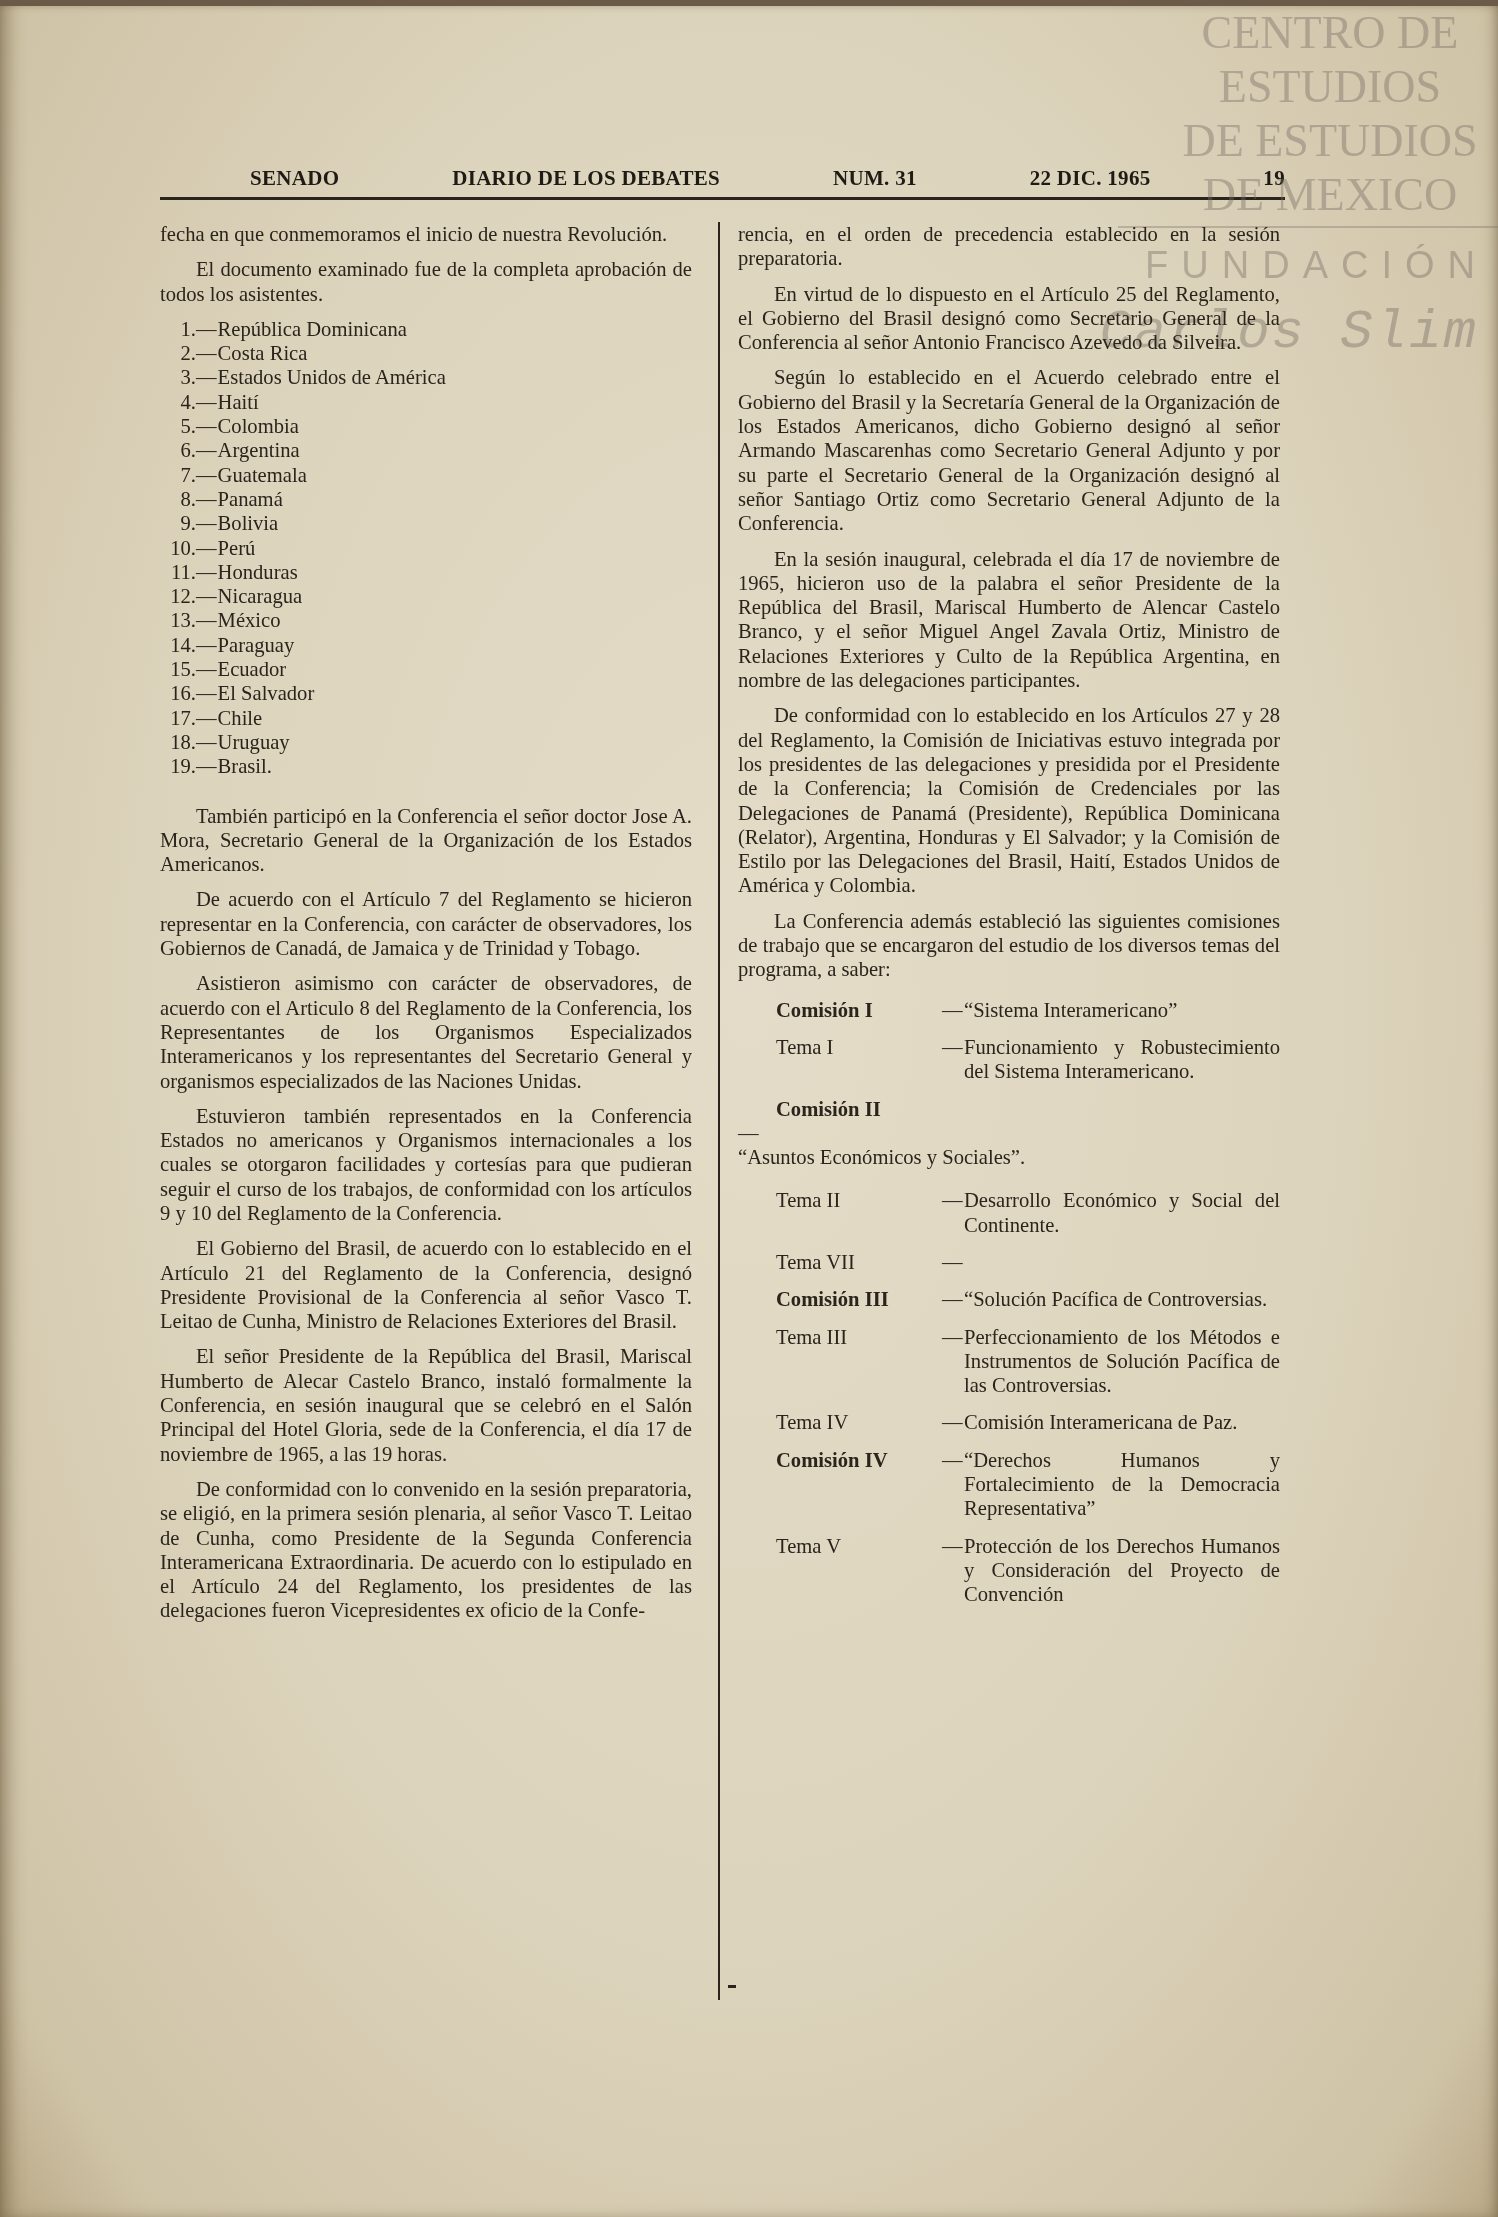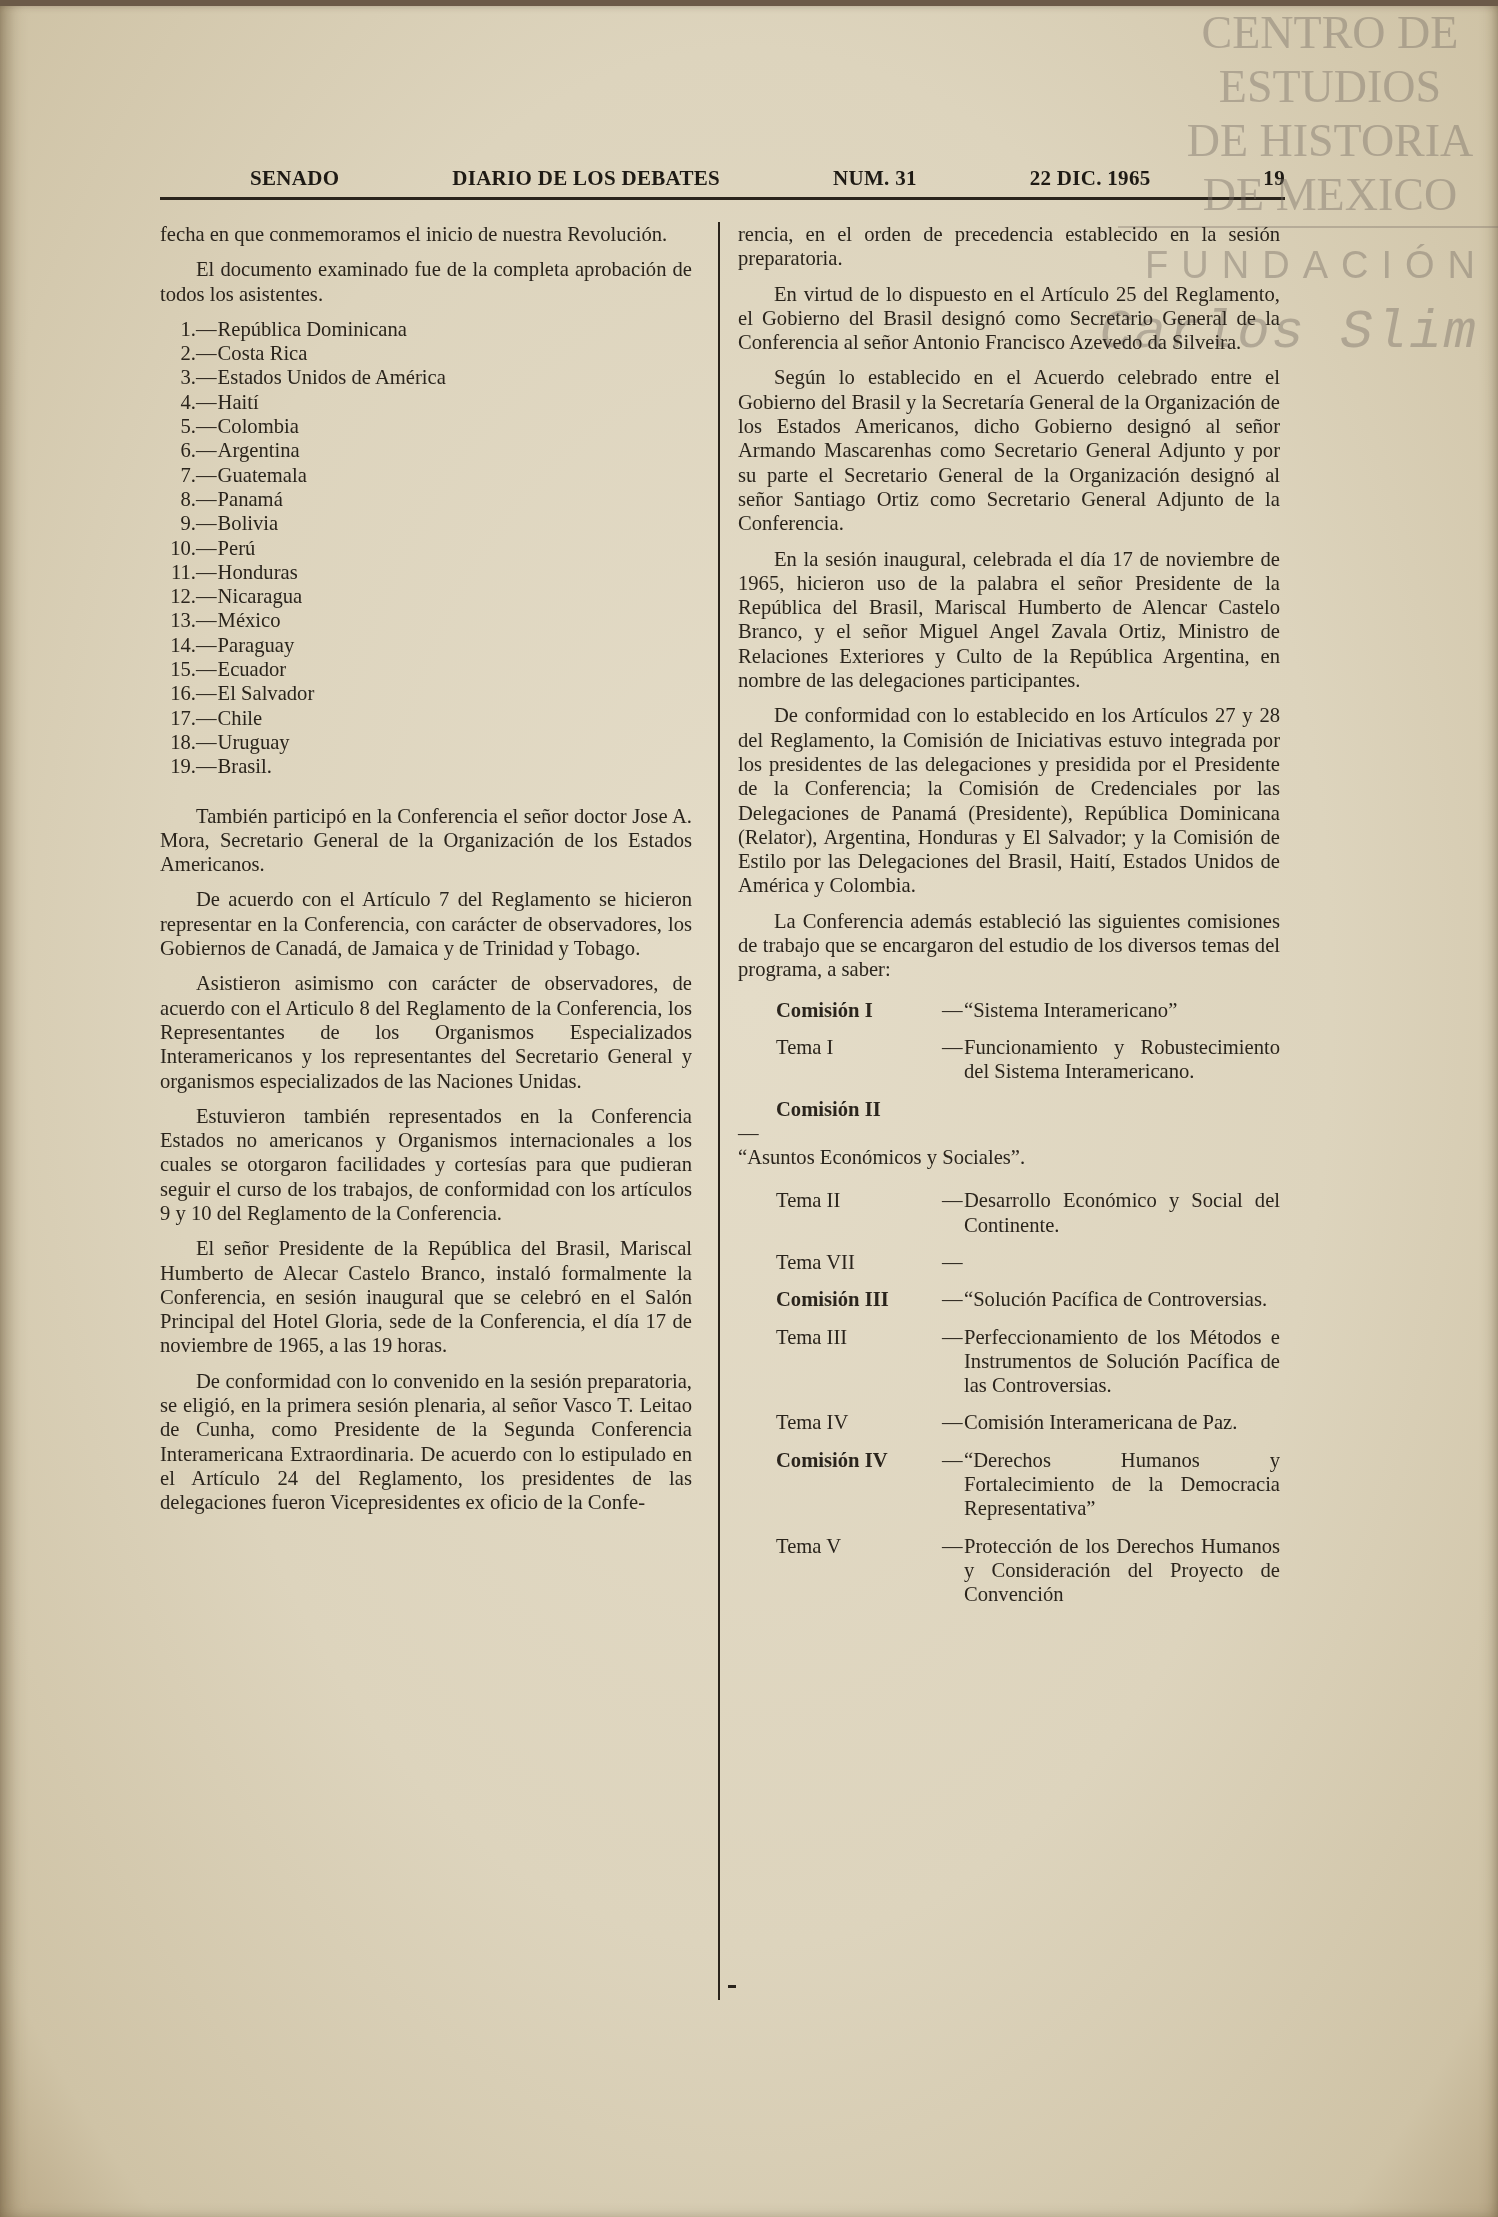--- a/index.html
+++ b/index.html
@@ -81,21 +81,21 @@
     <span>DIARIO DE LOS DEBATES</span>
     <span>NUM. 31</span>
     <span>22 DIC. 1965</span>
     <span>19</span>
   </div>
   <div class="header-rule"></div>
 
   <div class="watermark">
     <div>CENTRO DE</div>
     <div>ESTUDIOS</div>
-    <div>DE HISTORIA</div>
+    <div>DE ESTUDIOS</div>
     <div>DE MEXICO</div>
   </div>
   <div class="wm-line2"></div>
   <div class="wm-fund">FUNDACIÓN</div>
   <div class="wm-sign">Carlos Slim</div>
 
   <div class="col col-left">
     <p class="noindent">fecha en que conmemoramos el inicio de nuestra Revolución.</p>
     <p>El documento examinado fue de la completa aprobación de todos los asistentes.</p>
     <ul class="delegations" id="deleg-list">
@@ -192,20 +192,21 @@
         <li>
           <span class="num">19.</span>
           <span class="dash">—</span>
           <span>Brasil.</span>
         </li>
       </ul>
     <p>También participó en la Conferencia el señor doctor Jose A. Mora, Secretario General de la Organización de los Estados Americanos.</p>
     <p>De acuerdo con el Artículo 7 del Reglamento se hicieron representar en la Conferencia, con carácter de observadores, los Gobiernos de Canadá, de Jamaica y de Trinidad y Tobago.</p>
     <p>Asistieron asimismo con carácter de observadores, de acuerdo con el Articulo 8 del Reglamento de la Conferencia, los Representantes de los Organismos Especializados Interamericanos y los representantes del Secretario General y organismos especializados de las Naciones Unidas.</p>
     <p>Estuvieron también representados en la Conferencia Estados no americanos y Organismos internacionales a los cuales se otorgaron facilidades y cortesías para que pudieran seguir el curso de los trabajos, de conformidad con los artículos 9 y 10 del Reglamento de la Conferencia.</p>
+    <p>El Gobierno del Brasil, de acuerdo con lo establecido en el Artículo 21 del Reglamento de la Conferencia, designó Presidente Provisional de la Conferencia al señor Vasco T. Leitao de Cunha, Ministro de Relaciones Exteriores del Brasil.</p>
     <p>El señor Presidente de la República del Brasil, Mariscal Humberto de Alecar Castelo Branco, instaló formalmente la Conferencia, en sesión inaugural que se celebró en el Salón Principal del Hotel Gloria, sede de la Conferencia, el día 17 de noviembre de 1965, a las 19 horas.</p>
     <p>De conformidad con lo convenido en la sesión preparatoria, se eligió, en la primera sesión plenaria, al señor Vasco T. Leitao de Cunha, como Presidente de la Segunda Conferencia Interamericana Extraordinaria. De acuerdo con lo estipulado en el Artículo 24 del Reglamento, los presidentes de las delegaciones fueron Vicepresidentes ex oficio de la Confe-</p>
   </div>
 
   <div class="col-divider"></div>
   <div class="bottom-mark"></div>
 
   <div class="col col-right">
     <p class="noindent">rencia, en el orden de precedencia establecido en la sesión preparatoria.</p>
     <p>En virtud de lo dispuesto en el Artículo 25 del Reglamento, el Gobierno del Brasil designó como Secretario General de la Conferencia al señor Antonio Francisco Azevedo da Silveira.</p>

